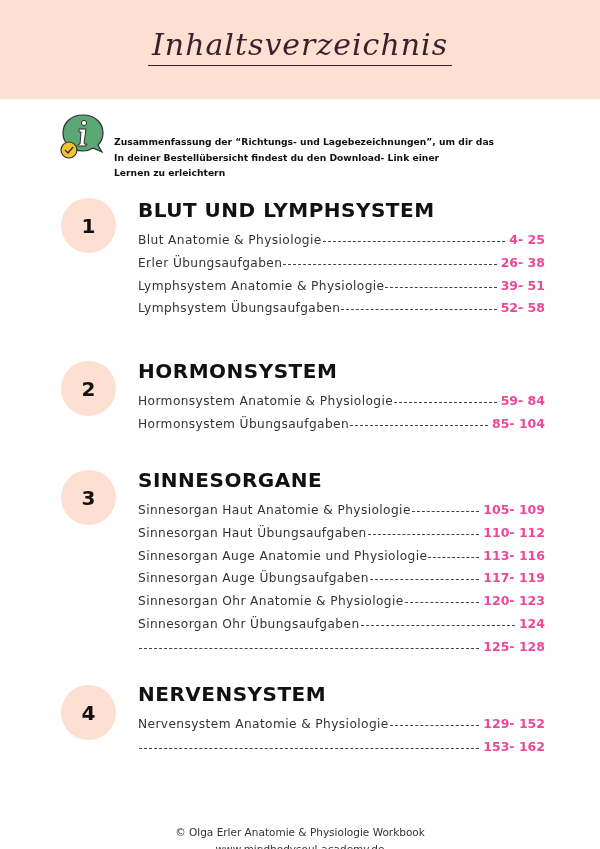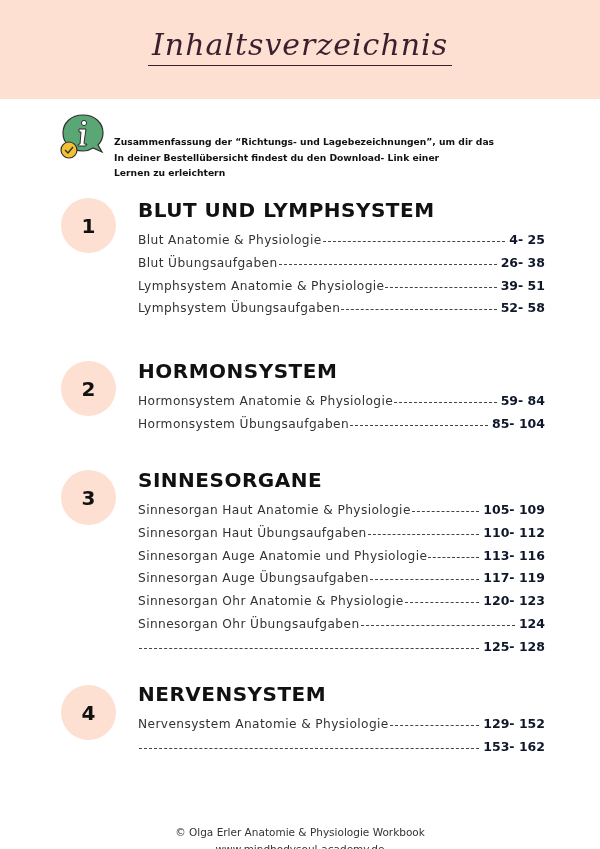--- a/index.html
+++ b/index.html
@@ -34,21 +34,21 @@
     font-size: 20px; letter-spacing: 0.5px; color: #111;
   }
   .entry {
     position: absolute; left: 138px; width: 407px; height: 20px; display: flex; align-items: flex-end;
     font-size: 12.2px; color: #333;
   }
   .entry .label { white-space: nowrap; letter-spacing: 0.4px; }
   .entry .leader {
     flex: 1; border-bottom: 1px dashed #444; margin: 0 4px 0 1px; height: 10px; align-self: flex-end; margin-bottom: 5px;
   }
-  .entry .pages { white-space: nowrap; font-weight: bold; color: #0f172a; font-size: 12.5px; }
+  .entry .pages { white-space: nowrap; font-weight: bold; color: #ec4899; font-size: 12.5px; }
   .footer {
     position: absolute; left: 0; width: 600px; top: 824px; text-align: center;
     font-size: 10.5px; line-height: 17px; color: #333;
   }
 </style>
 </head>
 <body>
 
 <div class="header">
   <div class="title"><span>Inhaltsverzeichnis</span></div>
@@ -70,21 +70,21 @@
 
 <div id="sections">
     <div class="num-circle" style="top: 198px;">1</div>
     <div class="sec-title" style="top: 198px;">BLUT UND LYMPHSYSTEM</div>
     <div class="entry" style="top: 227px;">
       <span class="label">Blut Anatomie &amp; Physiologie</span>
       <span class="leader"></span>
       <span class="pages">4- 25</span>
     </div>
     <div class="entry" style="top: 249.8px;">
-      <span class="label">Blut Übungsaufgaben</span>
+      <span class="label">Erler Übungsaufgaben</span>
       <span class="leader"></span>
       <span class="pages">26- 38</span>
     </div>
     <div class="entry" style="top: 272.6px;">
       <span class="label">Lymphsystem Anatomie &amp; Physiologie</span>
       <span class="leader"></span>
       <span class="pages">39- 51</span>
     </div>
     <div class="entry" style="top: 295.4px;">
       <span class="label">Lymphsystem Übungsaufgaben</span>

